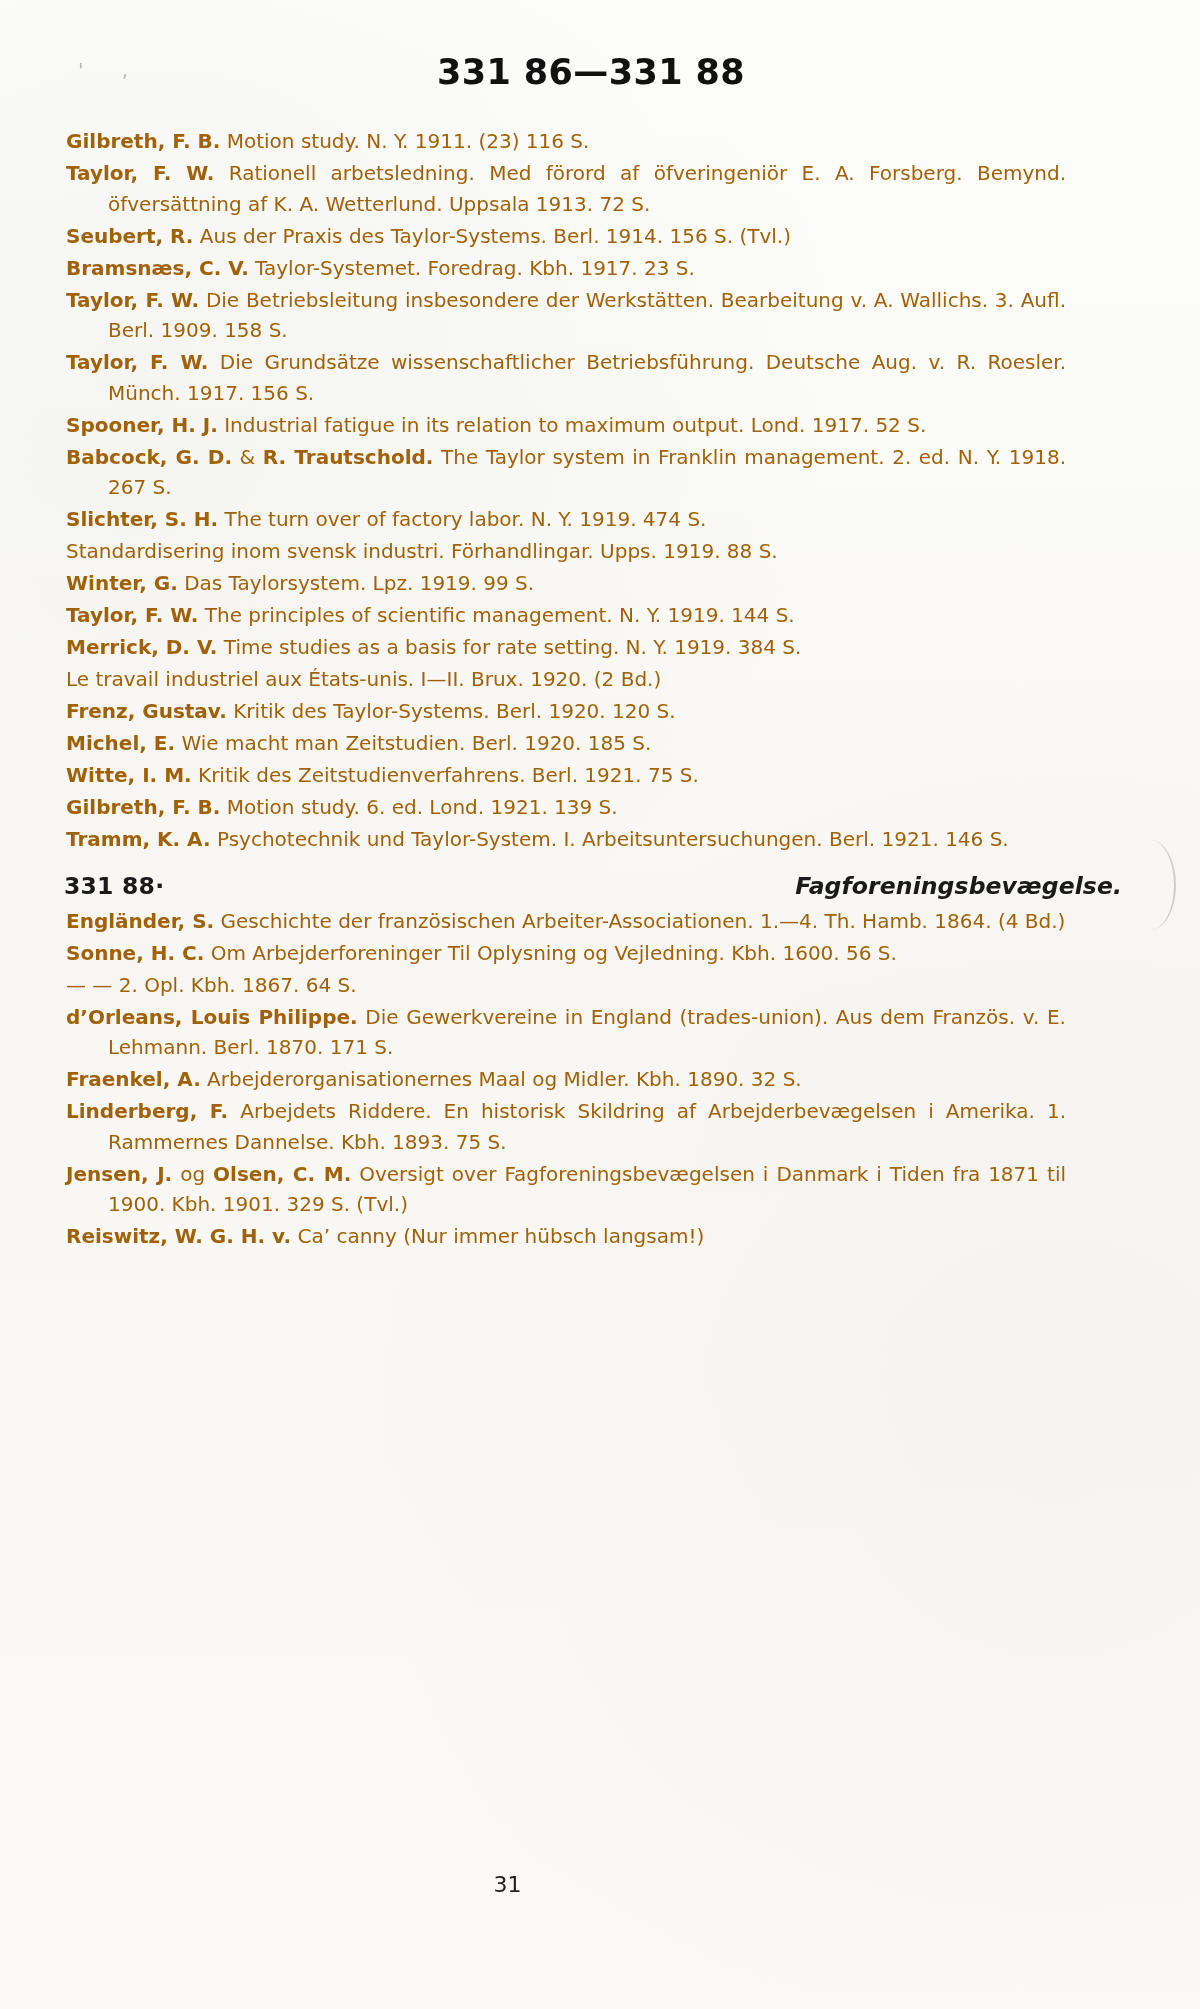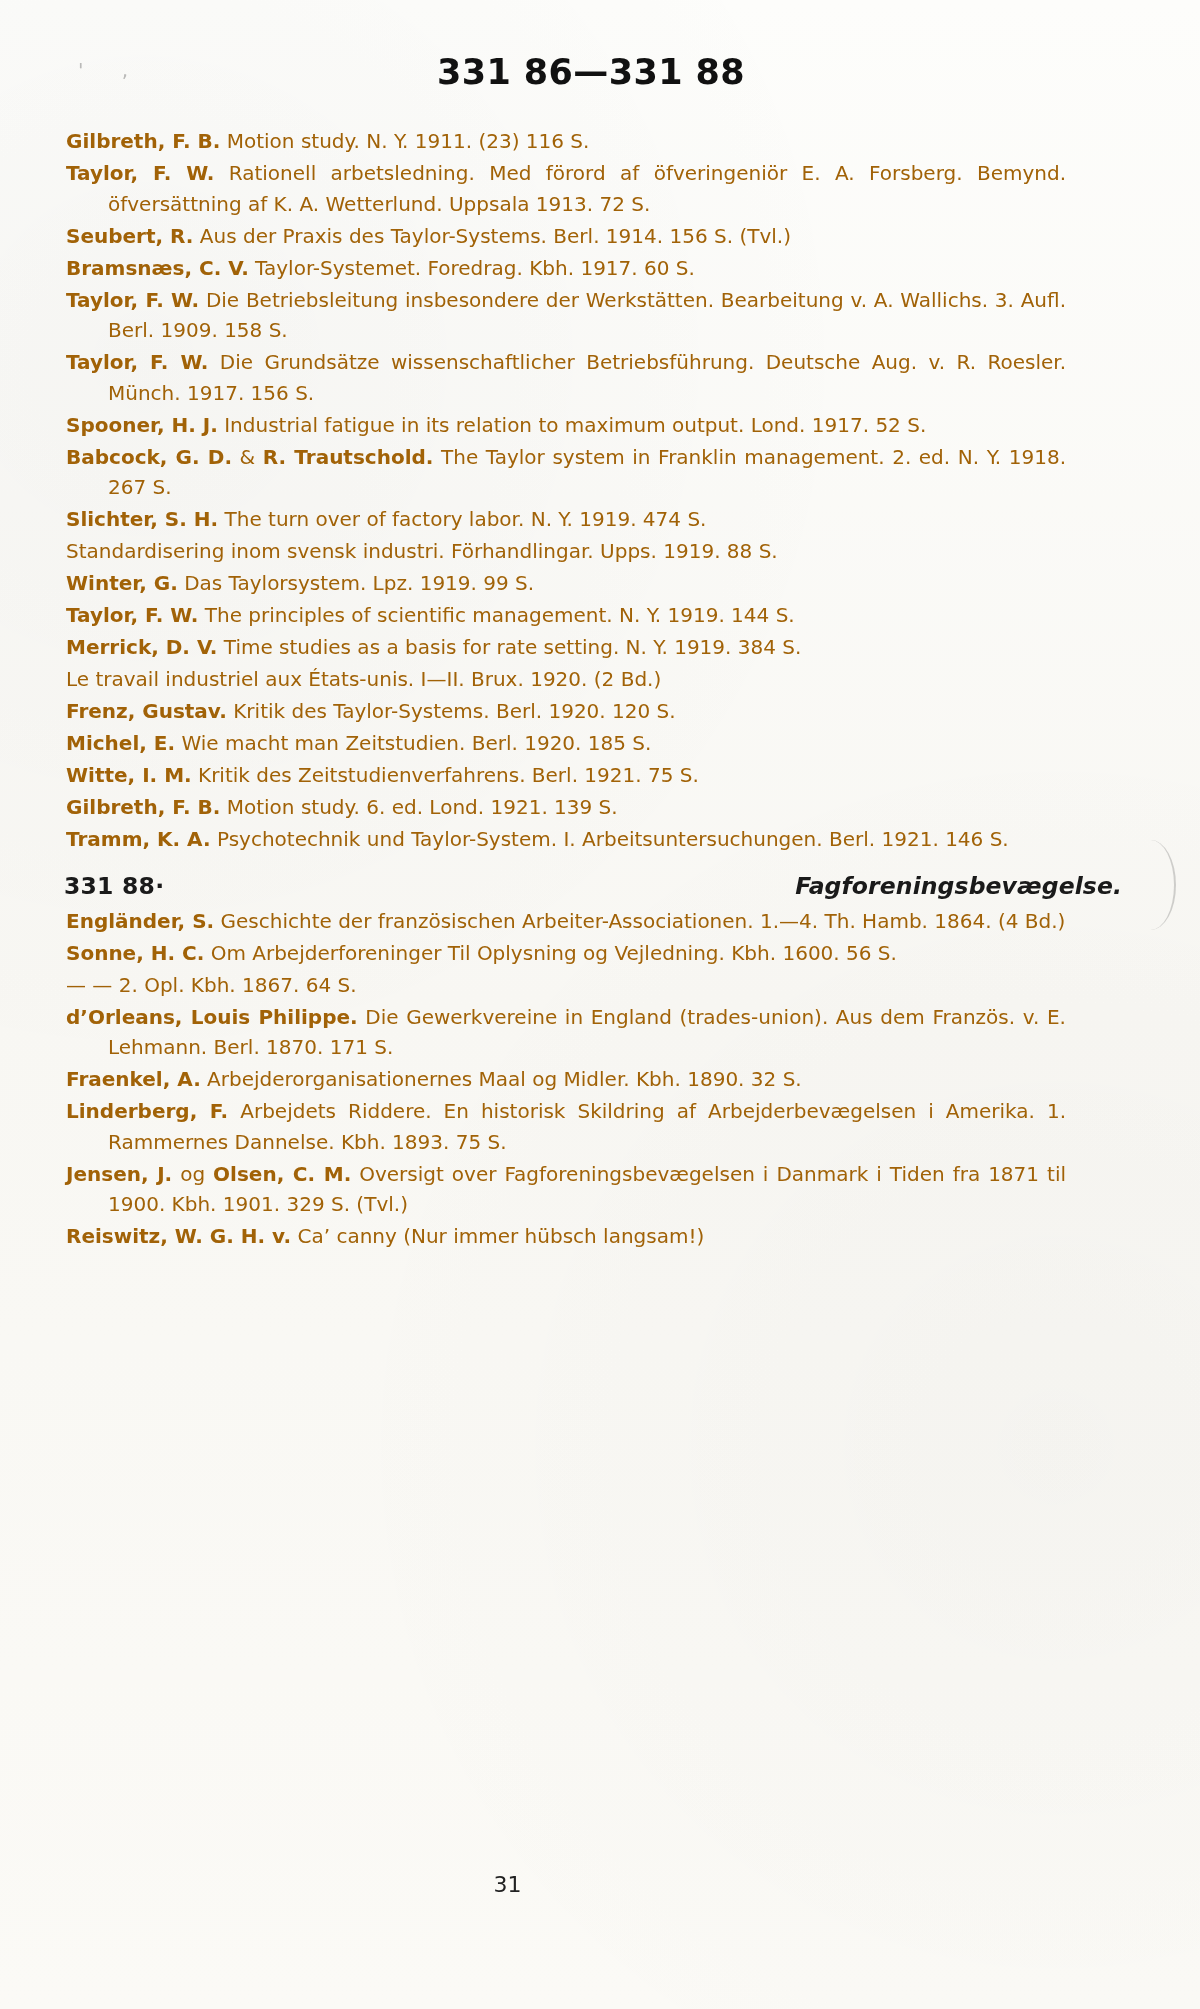--- a/index.html
+++ b/index.html
@@ -123,21 +123,21 @@
   <div class="curve"></div>
 
   <div class="content">
 
     <div class="running-head">331 86—331 88</div>
 
     <div class="entries">
         <div class="entry nohang"><b>Gilbreth, F. B.</b><span> Motion study. N. Y. 1911. (23) 116 S.</span></div>
         <div class="entry nohang"><b>Taylor, F. W.</b><span> Rationell arbetsledning. Med förord af öfveringeniör E. A. Forsberg. Bemynd. öfversättning af K. A. Wetterlund. Uppsala 1913. 72 S.</span></div>
         <div class="entry nohang"><b>Seubert, R.</b><span> Aus der Praxis des Taylor-Systems. Berl. 1914. 156 S. (Tvl.)</span></div>
-        <div class="entry nohang"><b>Bramsnæs, C. V.</b><span> Taylor-Systemet. Foredrag. Kbh. 1917. 60 S.</span></div>
+        <div class="entry nohang"><b>Bramsnæs, C. V.</b><span> Taylor-Systemet. Foredrag. Kbh. 1917. 23 S.</span></div>
         <div class="entry nohang"><b>Taylor, F. W.</b><span> Die Betriebsleitung insbesondere der Werkstätten. Bearbeitung v. A. Wallichs. 3. Aufl. Berl. 1909. 158 S.</span></div>
         <div class="entry nohang"><b>Taylor, F. W.</b><span> Die Grundsätze wissenschaftlicher Betriebsführung. Deutsche Aug. v. R. Roesler. Münch. 1917. 156 S.</span></div>
         <div class="entry nohang"><b>Spooner, H. J.</b><span> Industrial fatigue in its relation to maximum output. Lond. 1917. 52 S.</span></div>
         <div class="entry nohang"><b>Babcock, G. D.</b><span> &amp; </span><b>R. Trautschold.</b><span> The Taylor system in Franklin management. 2. ed. N. Y. 1918. 267 S.</span></div>
         <div class="entry nohang"><b>Slichter, S. H.</b><span> The turn over of factory labor. N. Y. 1919. 474 S.</span></div>
         <div class="entry nohang"><span>Standardisering inom svensk industri. Förhandlingar. Upps. 1919. 88 S.</span></div>
         <div class="entry nohang"><b>Winter, G.</b><span> Das Taylorsystem. Lpz. 1919. 99 S.</span></div>
         <div class="entry nohang"><b>Taylor, F. W.</b><span> The principles of scientific management. N. Y. 1919. 144 S.</span></div>
         <div class="entry nohang"><b>Merrick, D. V.</b><span> Time studies as a basis for rate setting. N. Y. 1919. 384 S.</span></div>
         <div class="entry nohang"><span>Le travail industriel aux États-unis. I—II. Brux. 1920. (2 Bd.)</span></div>

